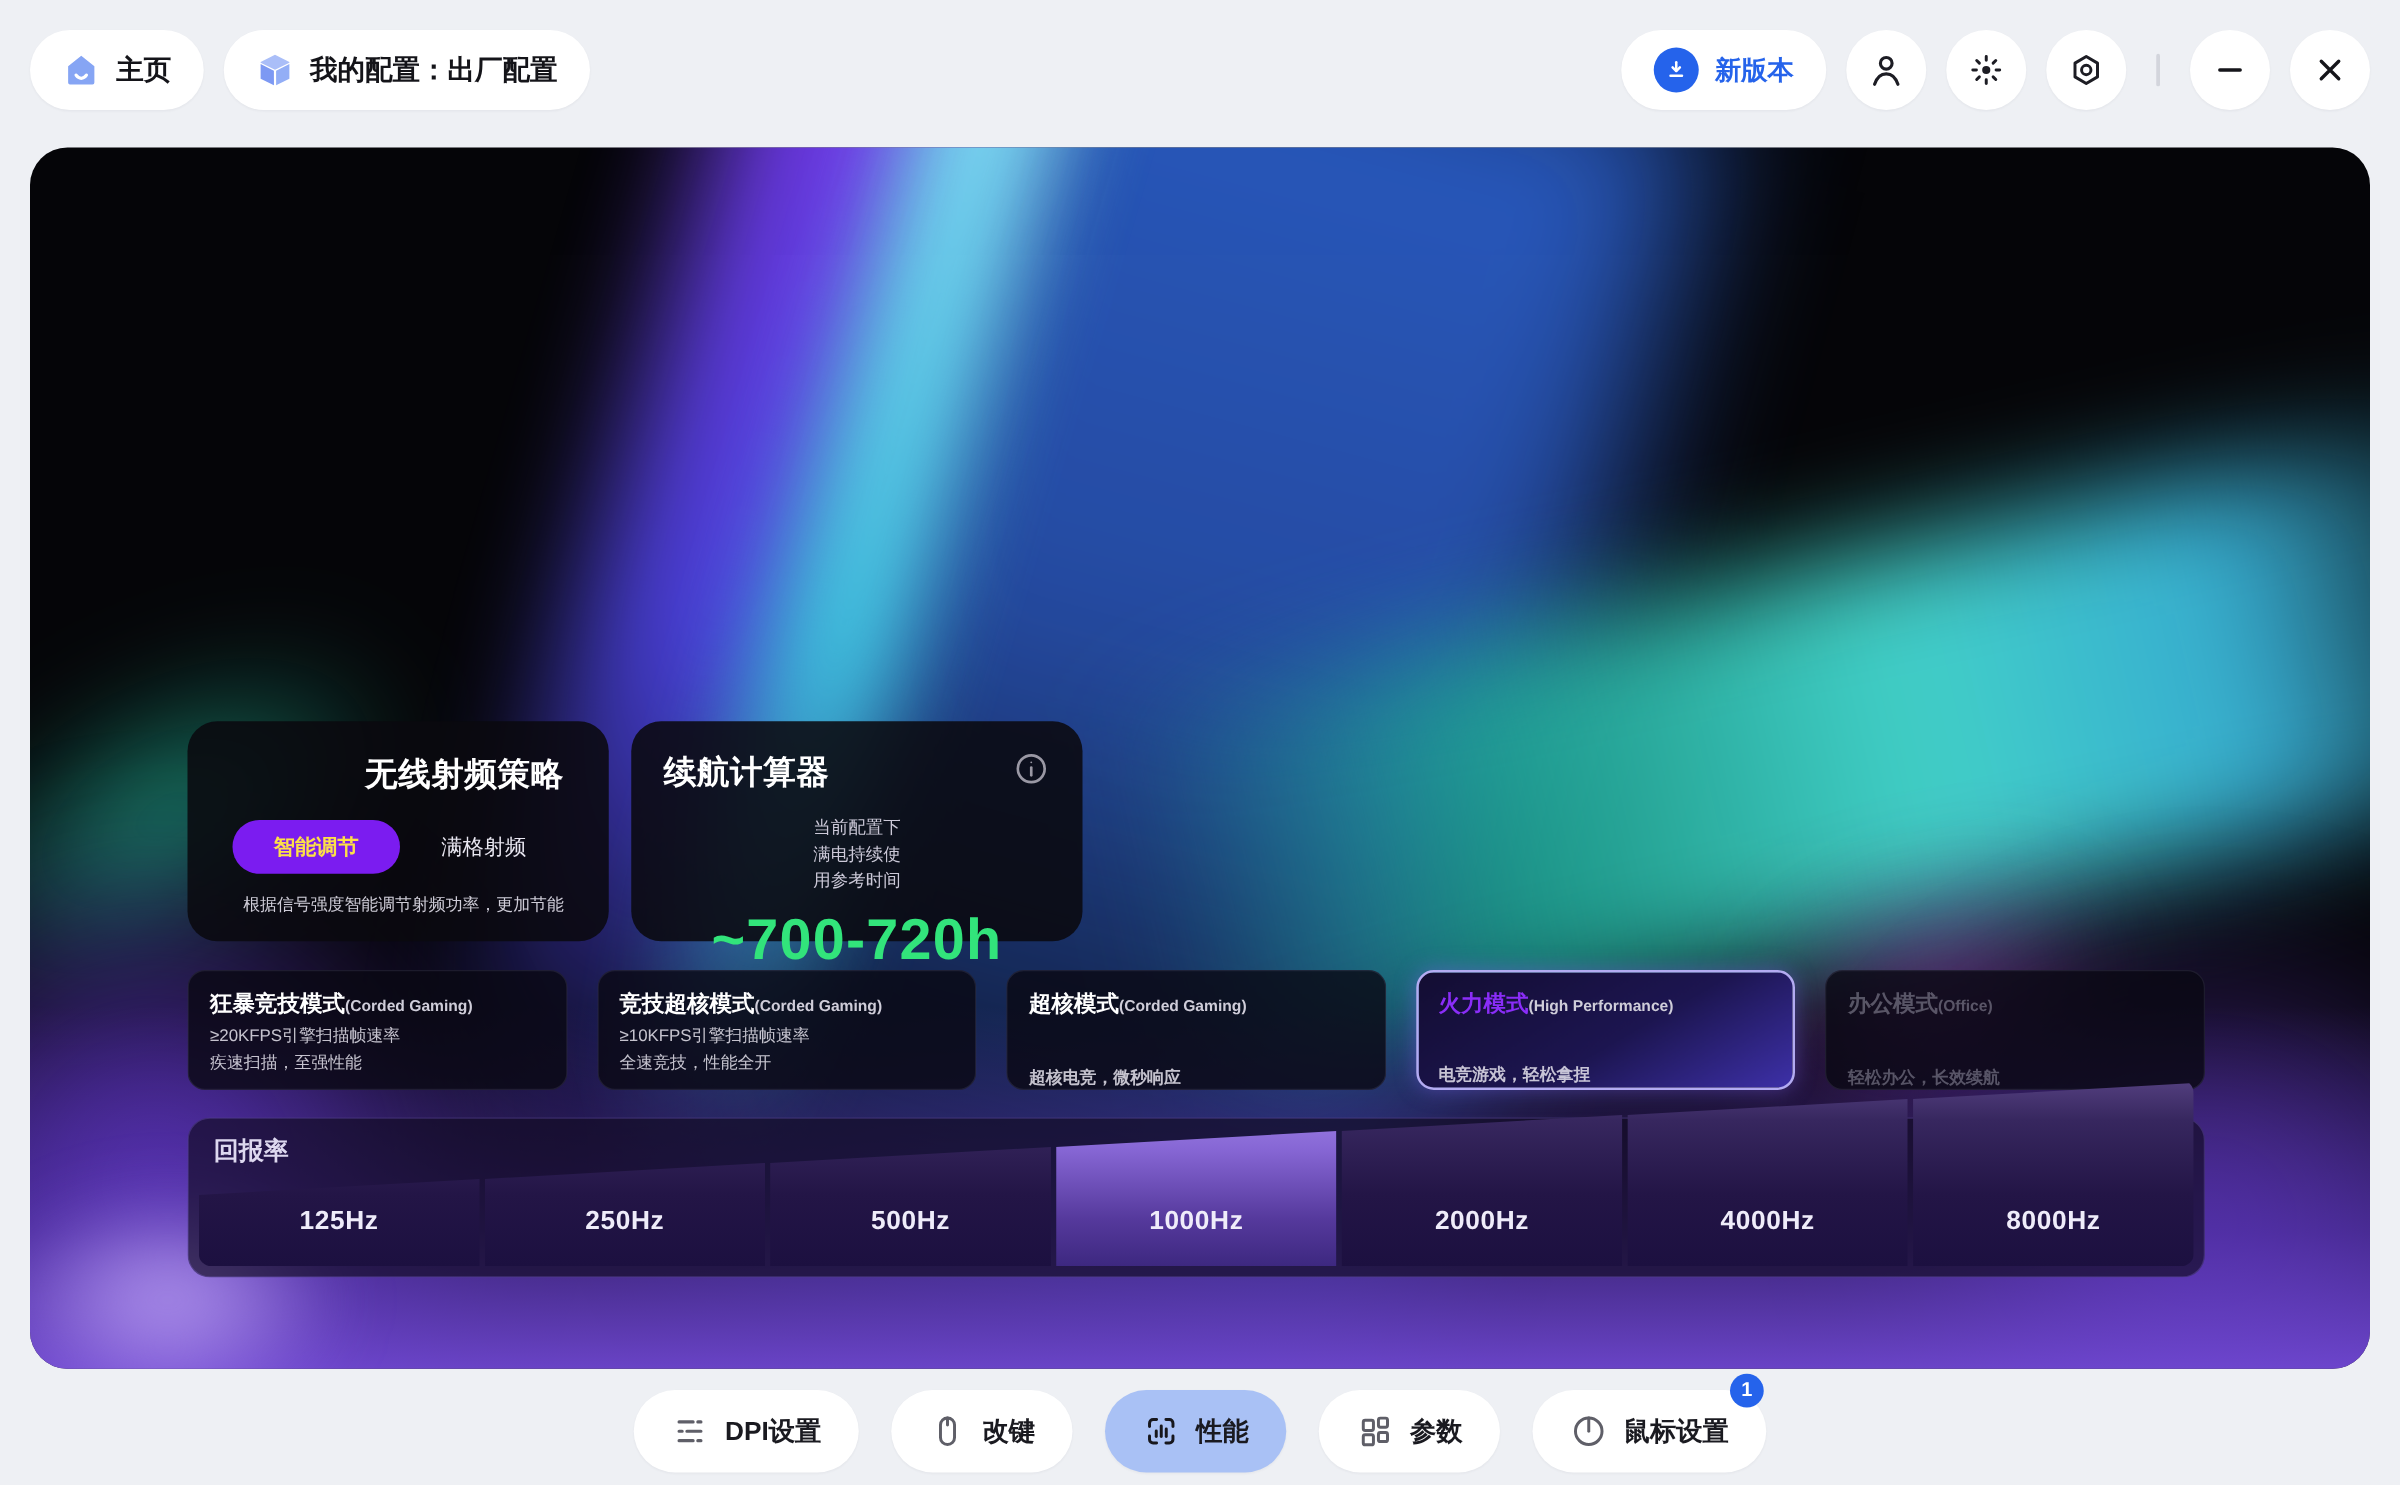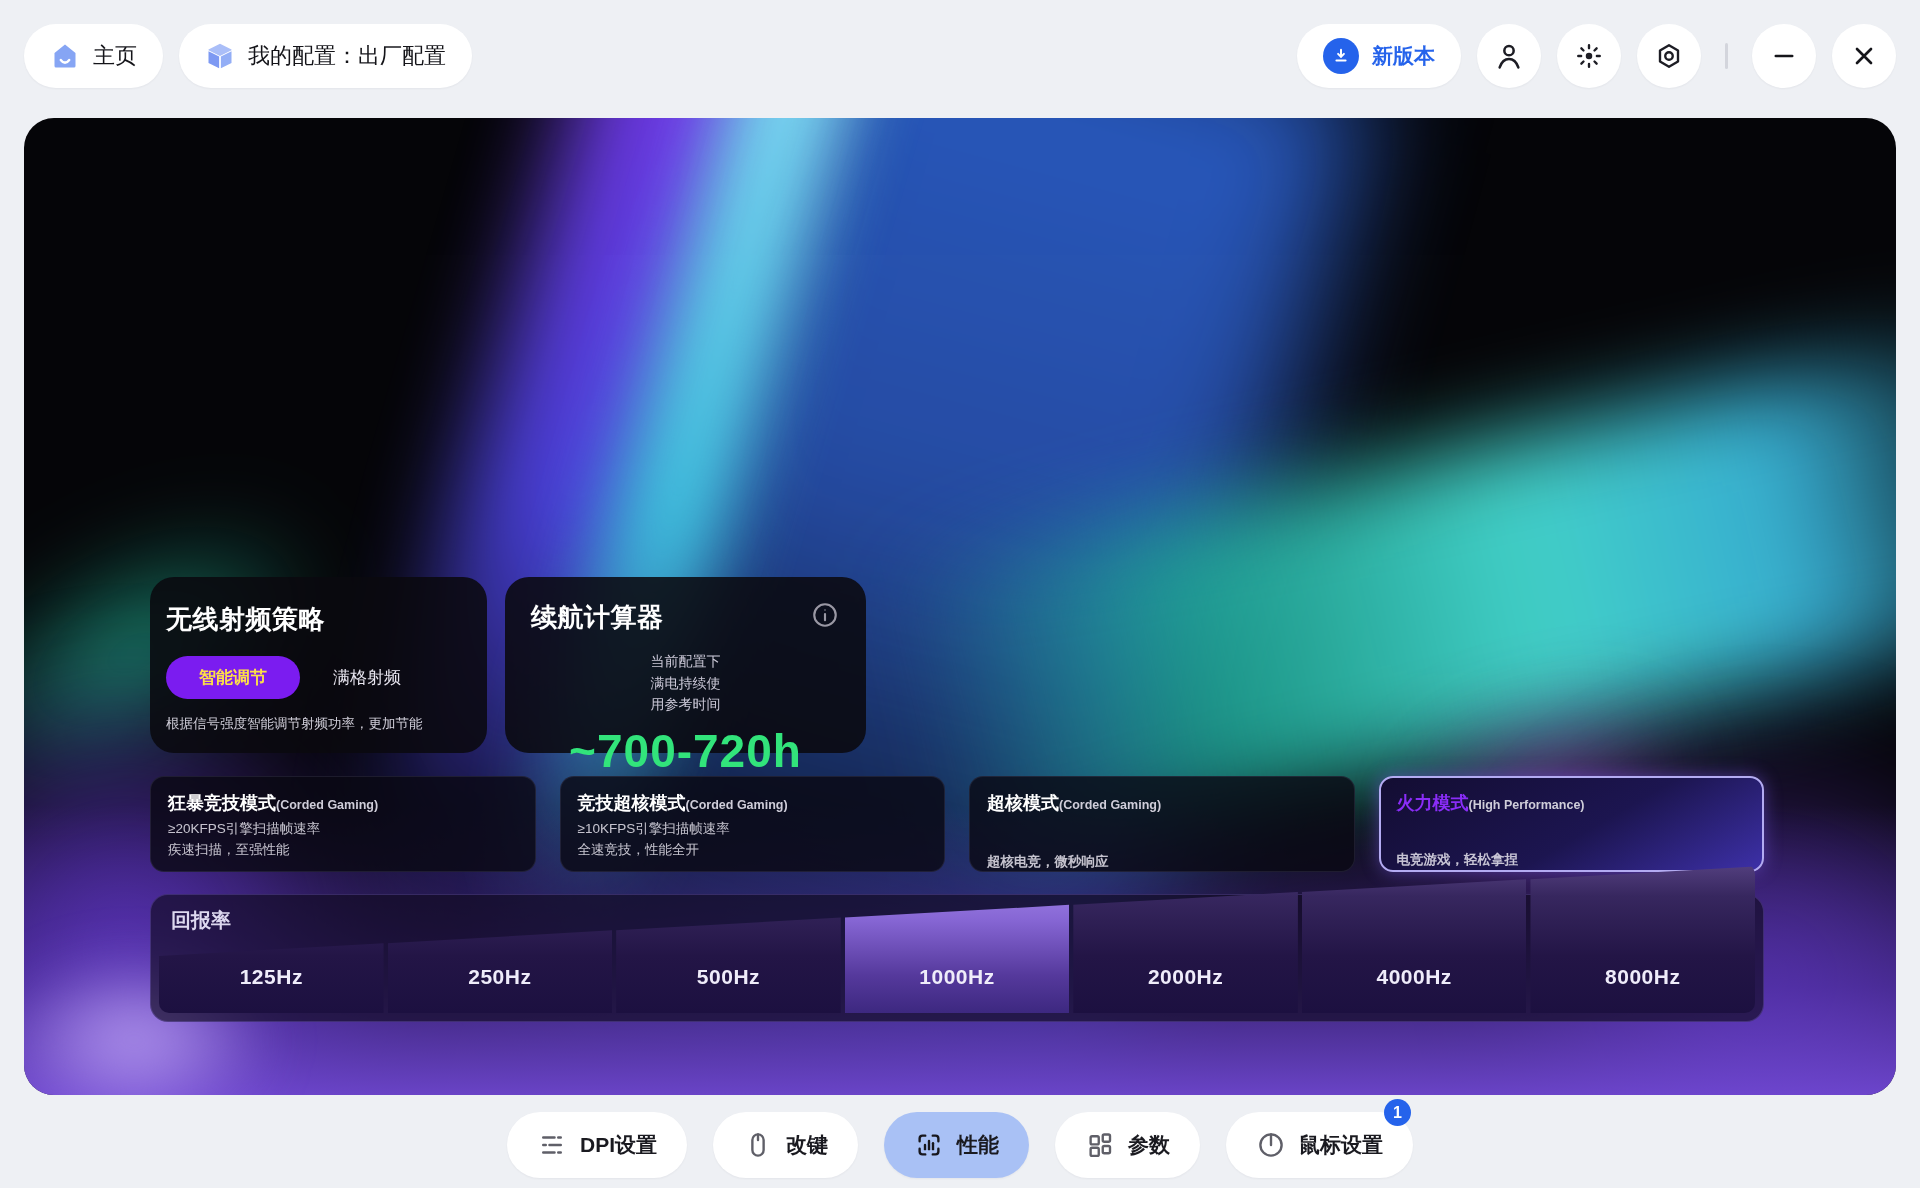--- a/index.html
+++ b/index.html
@@ -5,21 +5,21 @@
   html,body{margin:0;padding:0;}
   .page{position:relative;width:1920px;height:1188px;overflow:hidden;
         background:var(--page-bg,#eef0f4);
         font-family:"Liberation Sans",sans-serif;color:#15151a;}
 
   
   .topbar{position:absolute;top:0;left:0;right:0;height:112px;
           display:flex;align-items:center;padding:0 24px;box-sizing:border-box;gap:16px;}
   .pill{background:#fff;border-radius:999px;height:64px;display:flex;align-items:center;
         gap:13px;padding:0 26px;box-shadow:0 1px 2px rgba(30,30,60,.05);cursor:default;}
-  .pill .lbl{font-size:22px;font-weight:400;color:#141419;white-space:nowrap;}
+  .pill .lbl{font-size:22px;font-weight:700;color:#141419;white-space:nowrap;}
   .spacer{flex:1;}
   .newver .lbl{color:var(--accent-blue);font-weight:600;font-size:21px;}
   .dl-circle{width:36px;height:36px;border-radius:50%;background:var(--accent-blue);
              display:flex;align-items:center;justify-content:center;}
   .circle-btn{width:64px;height:64px;border-radius:50%;background:#fff;flex:none;
               display:flex;align-items:center;justify-content:center;box-shadow:0 1px 2px rgba(30,30,60,.05);}
   .tb-divider{width:3px;height:26px;border-radius:2px;background:#d3d5dc;margin:0 8px;}
 
   
   .hero{position:absolute;left:24px;right:24px;top:118px;height:977px;border-radius:30px;
@@ -41,21 +41,21 @@
     background:radial-gradient(closest-side,rgba(190,70,230,.6),transparent);filter:blur(44px);}
   .bg-purple-right{left:1460px;top:600px;width:560px;height:520px;
     background:radial-gradient(closest-side,rgba(110,60,220,.6),transparent);filter:blur(50px);}
   .bg-bottom-glow{left:0;right:0;bottom:-40px;height:330px;
     background:linear-gradient(180deg,rgba(90,50,190,0) 0%,rgba(104,62,214,.55) 55%,#7a4fe2 100%);}
   .bg-corner{left:-30px;bottom:-30px;width:280px;height:170px;
     background:radial-gradient(closest-side,rgba(195,170,248,.9),transparent);filter:blur(28px);}
 
   
   .card{position:absolute;background:rgba(10,9,15,.88);border-radius:24px;box-sizing:border-box;}
-  .rf-card{left:126px;top:459px;width:337px;height:176px;padding:25px 16px;}
+  .rf-card{left:126px;top:459px;width:337px;height:176px;padding:25px 36px;text-align:right;}
   .card-title{font-size:26px;font-weight:700;color:#fff;letter-spacing:.5px;}
   .rf-toggle{display:flex;align-items:center;margin-top:19px;}
   .rf-opt{font-size:17px;color:#e9e7f1;padding:10px 33px;border-radius:999px;white-space:nowrap;}
   .rf-opt.on{background:var(--accent-purple);color:#fde047;font-weight:700;}
   .rf-desc{margin-top:16px;font-size:13.5px;color:rgba(233,231,242,.88);white-space:nowrap;}
 
   .bat-card{left:481px;top:459px;width:361px;height:176px;padding:23px 26px;}
   .bat-head{display:flex;justify-content:space-between;align-items:flex-start;}
   .bat-body{display:flex;align-items:center;gap:8px;margin-top:16px;flex-direction:column;}
   .bat-caption{font-size:14px;line-height:1.55;color:#ccc9d8;white-space:pre-line;}
@@ -252,20 +252,27 @@
           </div>
           <div class="mode-desc solo">超核电竞，微秒响应</div>
         </div>
         <div class="mode-tab selected">
           <div class="mode-head">
             <span class="mode-name">火力模式</span>
             <span class="mode-tag">(High Performance)</span>
           </div>
           <div class="mode-desc solo">电竞游戏，轻松拿捏</div>
         </div>
+        <div class="mode-tab disabled">
+          <div class="mode-head">
+            <span class="mode-name">办公模式</span>
+            <span class="mode-tag">(Office)</span>
+          </div>
+          <div class="mode-desc solo">轻松办公，长效续航</div>
+        </div>
       </div>
 
     <div class="poll-panel">
       <div class="poll-label">回报率</div>
       <div class="ramp" id="ramp">
           <div class="seg" style="clip-path: polygon(0px 62%, 100% 53.5%, 100% 100%, 0px 100%);">
             <div class="seg-lbl">125Hz</div>
           </div>
           <div class="seg" style="clip-path: polygon(0px 53.5%, 100% 44.9%, 100% 100%, 0px 100%);">
             <div class="seg-lbl">250Hz</div>

